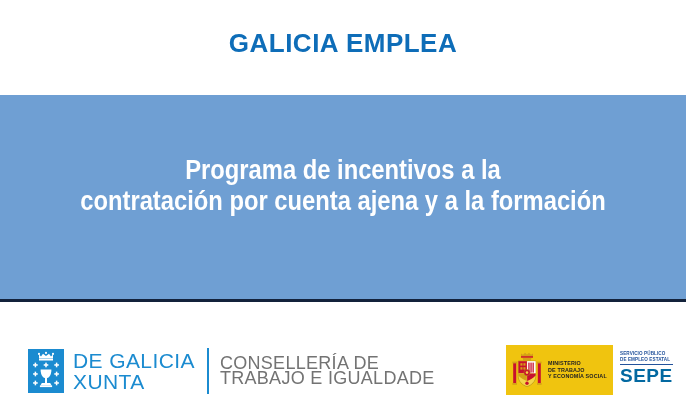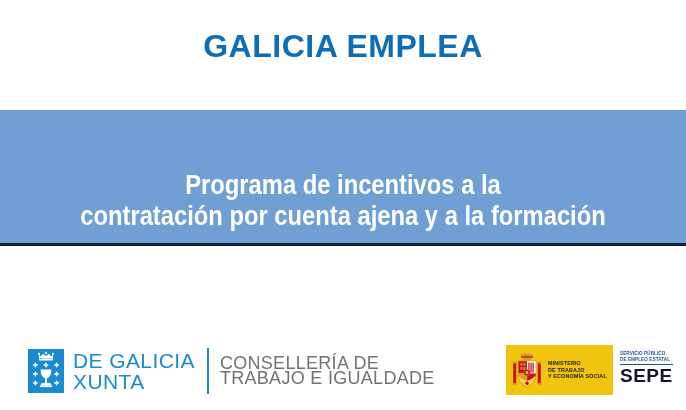--- a/index.html
+++ b/index.html
@@ -15,35 +15,35 @@
     position: relative;
   }
 
   
   .page-title {
     position: absolute;
     left: 0;
     top: 29px;
     width: 686px;
     text-align: center;
-    font-size: 32px;
+    font-size: 26px;
     font-weight: bold;
     letter-spacing: 0.5px;
     color: #0E6DB8;
     line-height: 1.1;
     white-space: nowrap;
   }
 
   
   .banner {
     position: absolute;
     left: 0;
-    top: 110px;
-    width: 686px;
-    height: 136px;
+    top: 95px;
+    width: 686px;
+    height: 207px;
     background: #6F9FD3;
     border-bottom: 3px solid #13223B;
     box-sizing: border-box;
   }
   .banner-text {
     position: absolute;
     left: 0;
     top: 60px;
     width: 686px;
     text-align: center;
@@ -174,21 +174,21 @@
     display: block;
   }
   .sepe-rule {
     height: 1px;
     background: #23529B;
     width: 53px;
     margin-top: 2px;
     margin-bottom: 1px;
   }
   .sepe-mark {
-    color: #0f172a;
+    color: #0369a1;
     font-size: 19px;
     line-height: 20px;
     font-weight: bold;
     letter-spacing: 0.5px;
   }
 </style>
 </head>
 <body>
 
 <div class="page-title">GALICIA EMPLEA</div>

